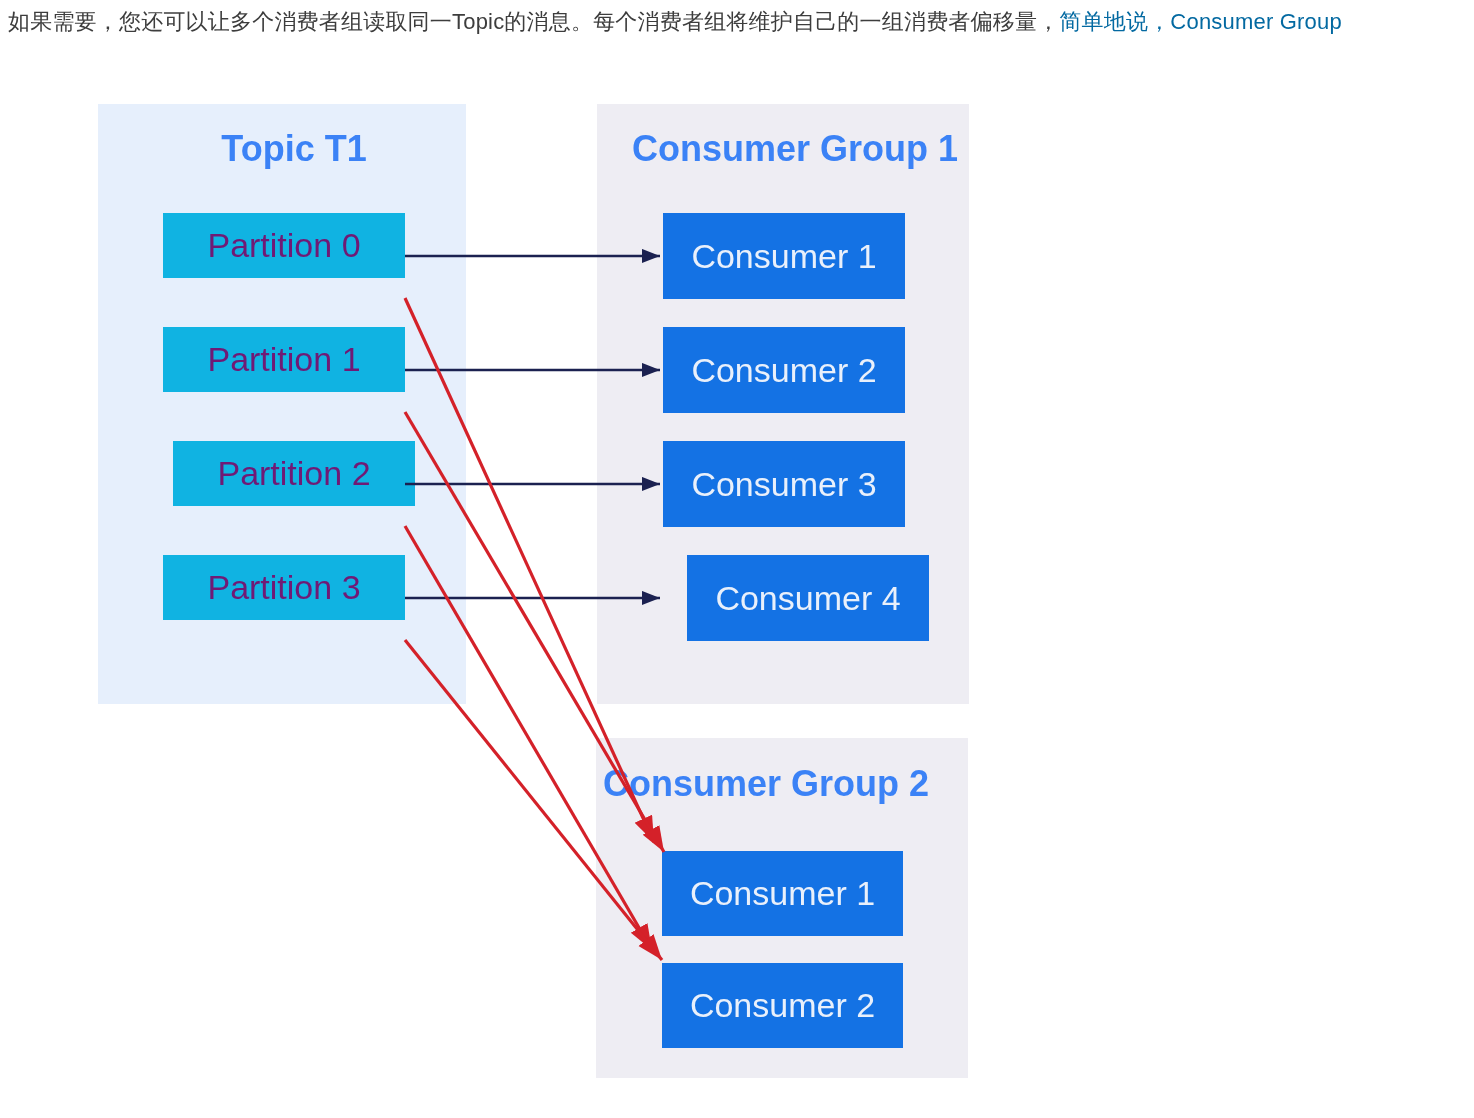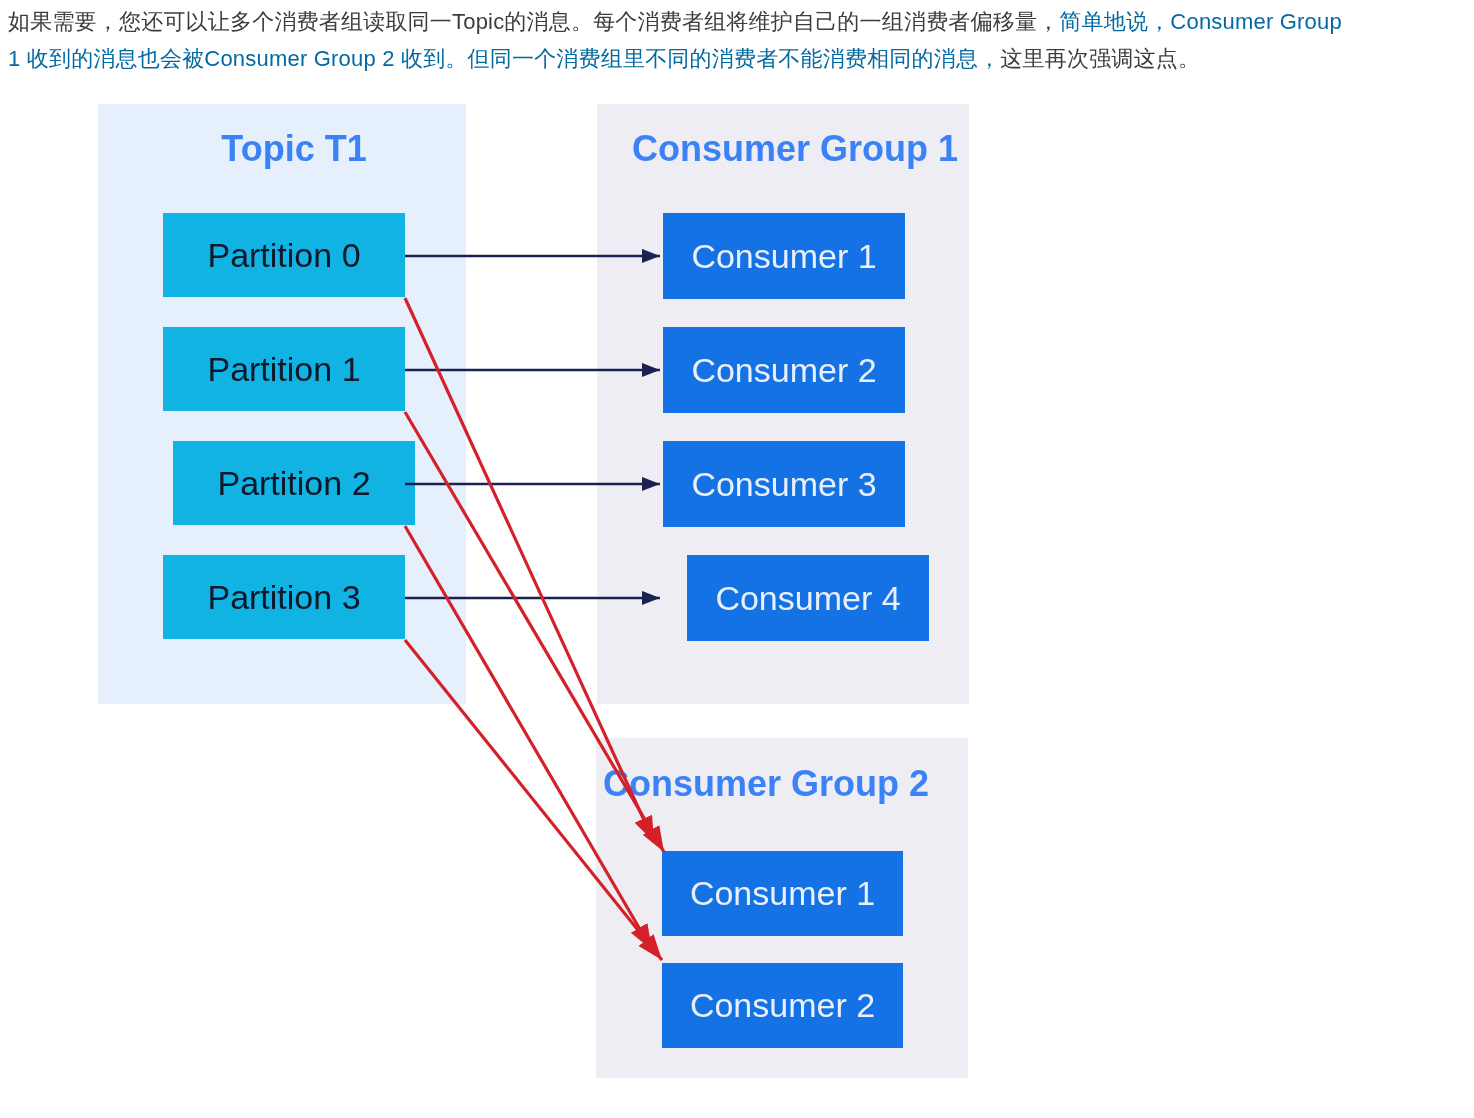--- a/index.html
+++ b/index.html
@@ -25,41 +25,40 @@
   }
   .topic-title{left:98px;top:128px;width:368px;}
   .cg1-title{left:597px;top:128px;width:372px;}
   .cg2-title{left:568px;top:763px;width:372px;}
   
   .node{
     position:absolute;display:flex;align-items:center;justify-content:center;
     font-size:34px;
   }
   .partition{
-    left:163px;width:242px;height:84px;
-    background:#10b3e2;color:#0f172a;
+    left:163px;width:242px;height:65px;
+    background:#10b3e2;color:#701a75;
   }
   .p0{top:213px;} .p1{top:327px;} .p2{top:441px;margin-left:10px;} .p3{top:555px;}
   .consumer{
     width:242px;height:86px;
     background:#1472e4;color:#e9f0fb;
   }
   .g1c{left:663px;}
   .g1c0{top:213px;} .g1c1{top:327px;} .g1c2{top:441px;} .g1c3{top:555px;margin-left:24px;}
   .g2c{left:662px;width:241px;height:85px;}
   .g2c0{top:851px;} .g2c1{top:963px;}
   
   .overlay{position:absolute;left:0;top:0;pointer-events:none;}
 </style>
 </head>
 <body>
 
 <div class="intro">
   <div><span>如果需要，您还可以让多个消费者组读取同一Topic的消息。每个消费者组将维护自己的一组消费者偏移量，</span><span class="red">简单地说，Consumer Group</span></div>
-  <div><span class="red">1 收到的消息也会被Consumer Group 2 收到。但同一个消费组里不同的消费者不能消费相同的消息，</span><span>这里再次强调这点。</span></div>
 </div>
 
 <div class="container topic-bg"></div>
 <div class="container cg1-bg"></div>
 <div class="container cg2-bg"></div>
 
 <div class="group-title topic-title">Topic T1</div>
 <div class="group-title cg1-title">Consumer Group 1</div>
 <div class="group-title cg2-title">Consumer Group 2</div>
 

